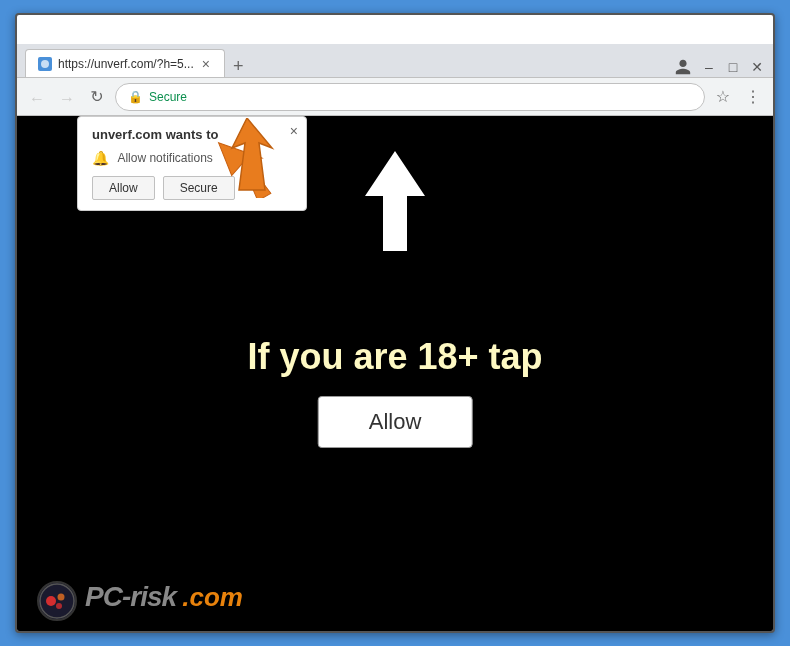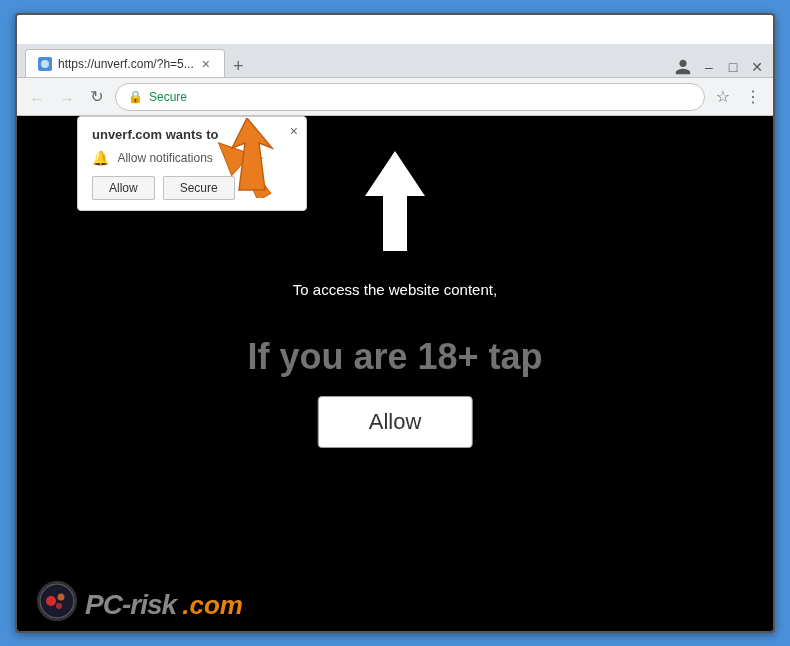--- a/index.html
+++ b/index.html
@@ -291,21 +291,21 @@
       color: #fff;
       font-size: 15px;
       white-space: nowrap;
     }
 
     .page-text-main {
       position: absolute;
       top: 220px;
       left: 50%;
       transform: translateX(-50%);
-      color: #737373;
+      color: #fef9c3;
       font-size: 36px;
       font-weight: bold;
       white-space: nowrap;
     }
 
     .allow-btn-large {
       position: absolute;
       top: 280px;
       left: 50%;
       transform: translateX(-50%);
@@ -319,21 +319,21 @@
       cursor: pointer;
       white-space: nowrap;
     }
 
     
     .pcrisk-logo {
       position: absolute;
       bottom: 10px;
       left: 20px;
       display: flex;
-      align-items: flex-end;
+      align-items: flex-start;
       gap: 8px;
     }
 
     .pcrisk-ball {
       width: 40px;
       height: 40px;
       border-radius: 50%;
       background: #1a1a2e;
       border: 2px solid #333;
       display: flex;
@@ -437,21 +437,20 @@
     </div>
 
     <div class="up-arrow-container">
       <svg class="up-arrow-svg" viewBox="0 0 80 110">
 
         <polygon points="40,5 70,50 52,50 52,105 28,105 28,50 10,50" fill="#ffffff"></polygon>
       </svg>
     </div>
 
     <div class="page-text-top">
-      <div>To access the website content,</div>
     </div>
 
     <div class="page-text-main">If you are 18+ tap</div>
 
     <button class="allow-btn-large">Allow</button>
 
     <div class="pcrisk-logo">
       <div class="pcrisk-ball">
         <svg width="36" height="36" viewBox="0 0 36 36">
           <circle cx="18" cy="18" r="17" fill="#1a1a2e" stroke="#555" stroke-width="1.5"></circle>

